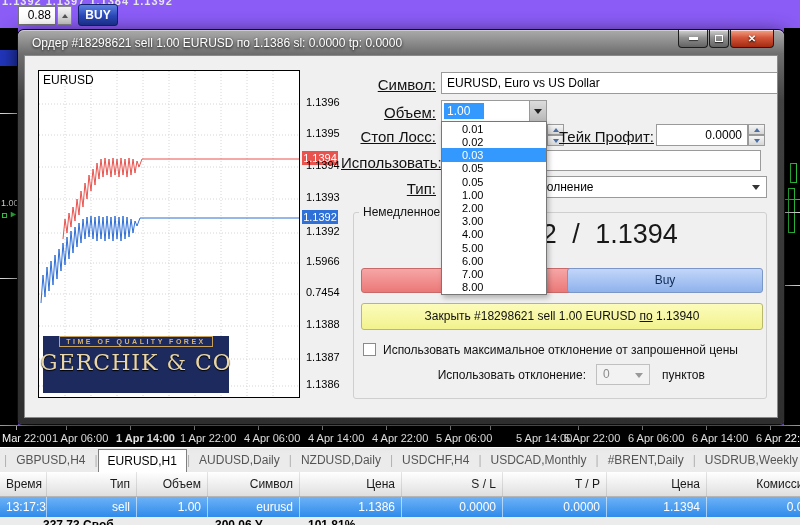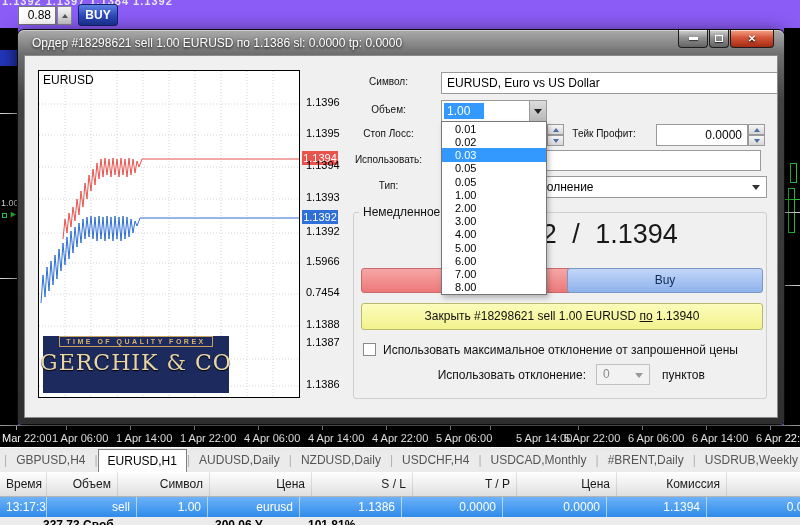--- a/index.html
+++ b/index.html
@@ -78,21 +78,21 @@
   .badge.ask{top:81px;background:#e8534e;}
   .badge.bid{top:140px;background:#2e6fd8;}
   .logo{position:absolute;left:4px;top:265px;width:186px;height:57px;background:#1c2a5e;
         display:flex;flex-direction:column;align-items:center;justify-content:flex-start;}
   .logo .strip{border:1px solid #c9a05a;color:#d9b36a;font-size:7px;font-weight:bold;letter-spacing:2.5px;
                padding:1px 6px;margin-bottom:3px;white-space:nowrap;}
   .logo .name{font-family:"DejaVu Serif","Liberation Serif",serif;font-size:22px;color:#e9d6a8;letter-spacing:1px;
               text-shadow:0 1px 1px #000;white-space:nowrap;}
 
   
-  .flabel{position:absolute;width:95px;text-align:center;font-size:10px;color:#111;white-space:nowrap;}
+  .flabel{position:absolute;width:95px;text-align:right;font-size:15px;color:#111;white-space:nowrap;text-decoration:underline;}
   .field{position:absolute;background:#fff;border:1px solid #9a9a9a;font-size:12px;color:#000;}
   .combo-arrow{position:absolute;right:6px;top:8px;width:0;height:0;
                border-left:4px solid transparent;border-right:4px solid transparent;border-top:5px solid #333;}
   .sel-hl{background:#3399ff;color:#fff;padding:0 14px 0 3px;margin:2px 0 0 2px;display:inline-block;line-height:16px;}
   .vol-btn{position:absolute;right:0;top:0;width:17px;height:20px;background:linear-gradient(#dcdcdc,#b8b8b8);
            border-left:1px solid #999;display:flex;align-items:center;justify-content:center;}
   .spin{position:absolute;width:17px;height:22px;display:flex;flex-direction:column;}
   .spin .sb{flex:1;border:1px solid #9a9a9a;background:linear-gradient(#f6f6f6,#d6d6d6);
             display:flex;align-items:center;justify-content:center;}
   .t-up{width:0;height:0;border-left:3px solid transparent;border-right:3px solid transparent;border-bottom:4px solid #4a6fa5;}
@@ -109,21 +109,21 @@
   .cb-label{position:absolute;left:358px;top:287px;font-size:12px;color:#111;white-space:nowrap;}
   .dev-label{position:absolute;left:361px;top:312px;width:200px;text-align:right;font-size:12px;color:#111;}
   .dev-combo{position:absolute;left:571px;top:308px;width:54px;height:21px;background:#f2f2f2;border:1px solid #c0c0c0;
              font-size:12px;color:#8a8a8a;line-height:19px;padding-left:6px;}
   .dev-combo .combo-arrow{border-top-color:#999;top:8px;}
   .dev-units{position:absolute;left:637px;top:312px;font-size:12px;color:#111;}
 
   
   .dropdown{position:absolute;left:416px;top:65px;width:106px;height:174px;background:#fff;
             border:1px solid #777;z-index:60;display:flex;flex-direction:column;box-shadow:2px 3px 5px rgba(0,0,0,0.25);}
-  .opt{flex:1;display:flex;align-items:center;padding-left:13px;font-size:11px;color:#000;}
+  .opt{flex:1;display:flex;align-items:center;padding-left:20px;font-size:11px;color:#000;}
   .opt.sel{background:#3399ff;color:#fff;}
 </style>
 </head>
 <body>
 
 <div class="screen">
 
   <div class="abs quotes">1.1392 1.1397 1.1384 1.1392</div>
   <div class="abs lot-box">0.88</div>
   <div class="abs lot-spin">
@@ -144,21 +144,21 @@
     <div class="candle" style="left:6px;top:135px;width:7px;height:20px;"></div>
     <div class="candle" style="left:4px;top:160px;width:7px;height:45px;"></div>
     <div class="glin" style="top:171px"></div>
     <div class="hline" style="top:184px"></div>
     <div class="hline" style="top:257px"></div>
   </div>
 
   <div class="abs timeline">
       <span style="left: 2px;">Mar 22:00</span>
       <span style="left: 52px;">1 Apr 06:00</span>
-      <span style="left: 116px;">1 Apr 14:00</span>
+      <span style="left: 116px; font-weight: bold;">1 Apr 14:00</span>
       <span style="left: 180px;">1 Apr 22:00</span>
       <span style="left: 244px;">4 Apr 06:00</span>
       <span style="left: 308px;">4 Apr 14:00</span>
       <span style="left: 372px;">4 Apr 22:00</span>
       <span style="left: 436px;">5 Apr 06:00</span>
       <span style="left: 476px; padding-left: 40px;">5 Apr 14:00</span>
       <span style="left: 564px;">5 Apr 22:00</span>
       <span style="left: 628px;">6 Apr 06:00</span>
       <span style="left: 692px;">6 Apr 14:00</span>
       <span style="left: 756px;">6 Apr 22:00</span>
@@ -178,20 +178,21 @@
       <span class="tab-sep">|</span>
       <span class="tab">USDCAD,Monthly</span>
       <span class="tab-sep">|</span>
       <span class="tab">#BRENT,Daily</span>
       <span class="tab-sep">|</span>
       <span class="tab">USDRUB,Weekly</span>
     </div>
 
   <div class="abs tbl-head">
       <div class="cell first" style="width: 47px;">Время</div>
+      <div class="cell" style="width: 90px;">Тип</div>
       <div class="cell" style="width: 71px;">Объем</div>
       <div class="cell" style="width: 92px;">Символ</div>
       <div class="cell" style="width: 102px;">Цена</div>
       <div class="cell" style="width: 101px;">S / L</div>
       <div class="cell" style="width: 104px;">T / P</div>
       <div class="cell" style="width: 100px;">Цена</div>
       <div class="cell" style="width: 110px;">Комиссия</div>
     </div>
   <div class="abs tbl-row">
       <div class="cell first" style="width: 47px;">13:17:33</div>
@@ -263,21 +264,21 @@
           <div class="badge ask">1.1394</div>
           <div class="badge bid">1.1392</div>
         <div class="lbl" style="top: 26px;">1.1396</div>
             <div class="lbl" style="top: 57px;">1.1395</div>
             <div class="lbl" style="top: 89px;">1.1394</div>
             <div class="lbl" style="top: 121px;">1.1393</div>
             <div class="lbl" style="top: 155px;">1.1392</div>
             <div class="lbl" style="top: 185px;">1.5966</div>
             <div class="lbl" style="top: 216px;">0.7454</div>
             <div class="lbl" style="top: 248px;">1.1388</div>
-            <div class="lbl" style="top: 266px;">1.1387</div>
+            <div class="lbl" style="top: 281px;">1.1387</div>
             <div class="lbl" style="top: 308px;">1.1386</div>
           </div>
       </div>
 
       <div class="flabel" style="left:316px;top:20px">Символ:</div>
       <div class="field" style="left:416px;top:16px;width:389px;height:22px;line-height:20px;padding-left:5px">
         <span>EURUSD, Euro vs US Dollar</span>
         <span class="combo-arrow"></span>
       </div>
 

